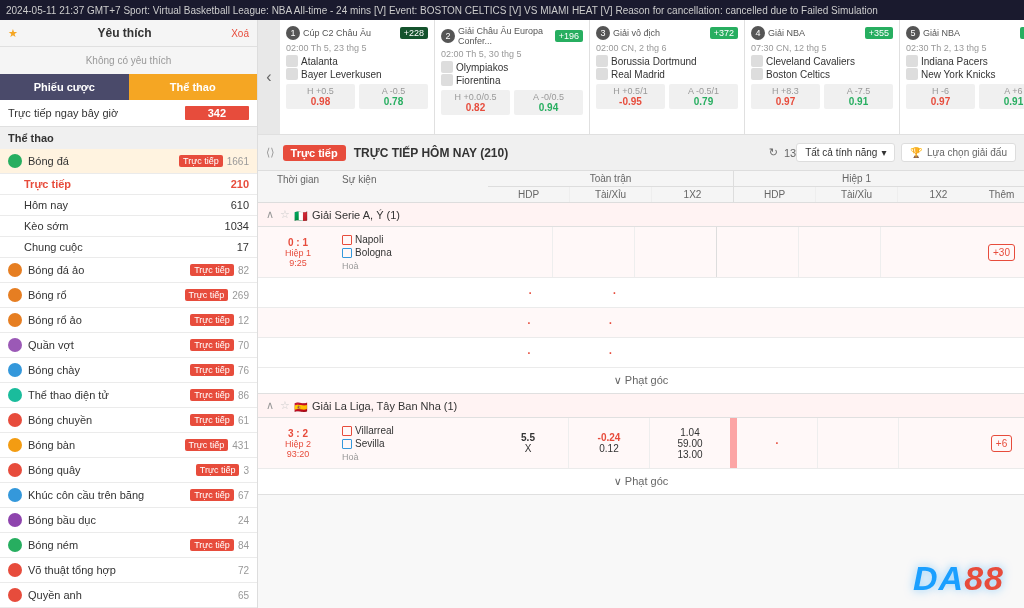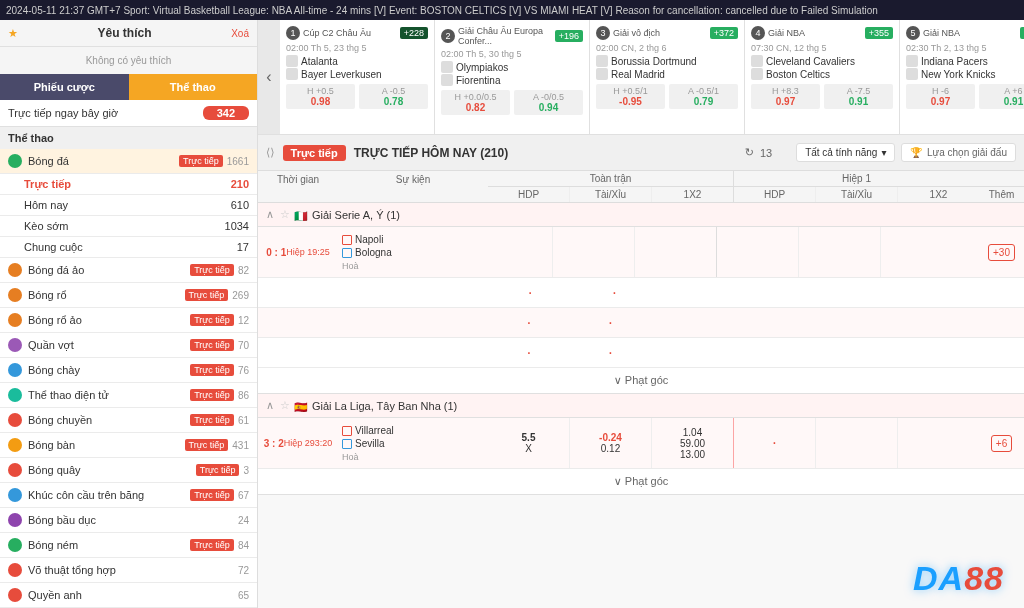--- a/index.html
+++ b/index.html
@@ -16,21 +16,21 @@
     .sidebar-favorites { background: #f5f5f5; padding: 6px 8px; display: flex; justify-content: space-between; align-items: center; border-bottom: 1px solid #e0e0e0; }
     .sidebar-favorites .clear-btn { color: #e74c3c; font-size: 10px; cursor: pointer; }
     .sidebar-no-fav { padding: 8px; color: #999; font-size: 10px; text-align: center; }
     
     .sidebar-tabs { display: flex; }
     .sidebar-tab { flex: 1; padding: 7px 4px; text-align: center; font-size: 11px; font-weight: bold; cursor: pointer; }
     .sidebar-tab.active { background: #f5a623; color: white; }
     .sidebar-tab.inactive { background: #4a4a6a; color: white; }
     
     .sidebar-live-now { display: flex; justify-content: space-between; align-items: center; padding: 6px 8px; background: #fff; border-bottom: 1px solid #e0e0e0; }
-    .sidebar-live-count { background: #e74c3c; color: white; padding: 1px 14px; border-radius: 6px; font-size: 11px; font-weight: bold; }
+    .sidebar-live-count { background: #e74c3c; color: white; padding: 1px 23px; border-radius: 1px; font-size: 11px; font-weight: bold; }
     
     .sidebar-section-title { padding: 5px 8px; font-weight: bold; font-size: 11px; color: #333; background: #f0f0f0; }
     
     .sidebar-item { display: flex; align-items: center; padding: 5px 8px; border-bottom: 1px solid #ebebeb; cursor: pointer; background: white; }
     .sidebar-item .sport-icon { width: 14px; height: 14px; border-radius: 50%; margin-right: 6px; flex-shrink: 0; }
     .sidebar-item .sport-name { flex: 1; font-size: 11px; }
     .sidebar-item .live-tag { background: #e74c3c; color: white; font-size: 9px; padding: 1px 4px; border-radius: 2px; margin-right: 4px; }
     .sidebar-item .count { color: #999; font-size: 10px; }
     
     .sidebar-sub-item { display: flex; justify-content: space-between; padding: 4px 8px 4px 24px; border-bottom: 1px solid #ebebeb; cursor: pointer; background: white; font-size: 11px; }
@@ -69,21 +69,21 @@
     .league-select { display: flex; align-items: center; border: 1px solid #ddd; padding: 3px 8px; border-radius: 3px; background: white; cursor: pointer; font-size: 10px; color: #666; }
     
     .league-row { display: flex; align-items: center; background: #fff3f3; padding: 5px 8px; border-bottom: 1px solid #e0e0e0; }
     .league-row .chevron { color: #999; margin-right: 6px; cursor: pointer; }
     .league-row .star { color: #ccc; margin-right: 4px; cursor: pointer; }
     .league-flag { width: 14px; height: 10px; margin-right: 4px; }
     .league-name { font-size: 11px; color: #333; }
     
     .match-row { display: flex; align-items: stretch; border-bottom: 1px solid #ebebeb; background: white; min-height: 45px; }
     .match-row.alt { background: #fff8f8; }
-    .match-time { width: 80px; text-align: center; padding: 8px 4px; font-size: 10px; color: #e74c3c; display: flex; flex-direction: row; justify-content: center; align-items: center; }
+    .match-time { width: 80px; text-align: center; padding: 8px 4px; font-size: 10px; color: #e74c3c; display: flex; flex-direction: column; justify-content: center; align-items: center; }
     .match-event { width: 150px; padding: 6px 4px; display: flex; flex-direction: column; justify-content: center; }
     .match-team { font-size: 10px; color: #333; display: flex; align-items: center; gap: 3px; padding: 1px 0; }
     .match-team .team-sq { width: 10px; height: 10px; border: 1px solid #e74c3c; border-radius: 1px; display: inline-block; }
     .match-team .team-sq.blue { border-color: #3498db; }
     .match-draw { font-size: 9px; color: #999; margin-top: 2px; }
     .more-tag { border: 1px solid #e74c3c; color: #e74c3c; font-size: 10px; padding: 2px 4px; border-radius: 3px; cursor: pointer; }
     
     .phot-goc { text-align: center; padding: 6px; color: #666; font-size: 11px; cursor: pointer; border-bottom: 1px solid #e0e0e0; background: white; }
     
     
@@ -387,34 +387,34 @@
     <div class="live-section">
 
       <div class="live-header">
         <span class="expand-btn">⟨⟩</span>
         <span class="live-badge-red">Trực tiếp</span>
         <span class="live-title">
           <span>TRỰC TIẾP HÔM NAY</span>
           <span> (</span><span>210</span><span>)</span>
         </span>
         <span class="refresh-icon">↻</span>
-        <span style="color:#666;font-size:11px;margin-right:24px;">13</span>
+        <span style="color:#666;font-size:11px;margin-right:0;">13</span>
         <div class="filter-dropdown">
           <span>Tất cả tính năng</span>
           <span style="margin-left:4px;">▾</span>
         </div>
         <div class="league-select">
           <span style="margin-right:4px;">🏆</span>
           <span>Lựa chọn giải đấu</span>
         </div>
       </div>
 
       <div style="display:flex; background:#f5f5f5; border-bottom:1px solid #ddd;">
         <div style="width:80px; padding:3px 4px; font-size:10px; color:#666; text-align:center;">Thời gian</div>
-        <div style="width:150px; padding:3px 4px; font-size:10px; color:#666;text-align:center;">Sự kiện</div>
+        <div style="width:150px; padding:3px 4px; font-size:10px; color:#666;">Sự kiện</div>
         <div style="flex:1; display:flex; flex-direction:column;">
           <div style="display:flex; border-bottom:1px solid #ddd;">
             <div style="flex:3; text-align:center; border-right:1px solid #ddd; font-size:10px; color:#666; padding:2px;">Toàn trận</div>
             <div style="flex:3; text-align:center; font-size:10px; color:#666; padding:2px;">Hiệp 1</div>
             <div style="width:45px;"></div>
           </div>
           <div style="display:flex;">
             <div style="flex:1; text-align:center; font-size:10px; color:#666; padding:2px; border-right:1px solid #eee;">HDP</div>
             <div style="flex:1; text-align:center; font-size:10px; color:#666; padding:2px; border-right:1px solid #eee;">Tài/Xỉu</div>
             <div style="flex:1; text-align:center; font-size:10px; color:#666; padding:2px; border-right:1px solid #ddd;">1X2</div>
@@ -538,21 +538,21 @@
         </div>
         <div style="flex:1;display:flex;">
           <div style="flex:1;display:flex;flex-direction:column;align-items:center;justify-content:center;border-right:1px solid #eee;">
             <div style="font-size:10px;color:#333;font-weight:bold;">5.5</div>
             <div style="font-size:10px;color:#333;">X</div>
           </div>
           <div style="flex:1;display:flex;flex-direction:column;align-items:center;justify-content:center;border-right:1px solid #eee;">
             <div style="font-size:10px;color:#e74c3c;font-weight:bold;">-0.24</div>
             <div style="font-size:10px;color:#333;">0.12</div>
           </div>
-          <div style="flex:1;display:flex;flex-direction:column;align-items:center;justify-content:center;border-right:1px solid #fca5a5;">
+          <div style="flex:1;display:flex;flex-direction:column;align-items:center;justify-content:center;border-right:7px solid #fca5a5;">
             <div style="font-size:10px;color:#333;">1.04</div>
             <div style="font-size:10px;color:#333;">59.00</div>
             <div style="font-size:10px;color:#333;">13.00</div>
           </div>
           <div style="flex:1;display:flex;align-items:center;justify-content:center;border-right:1px solid #eee;">
             <div style="font-size:16px;color:#e74c3c;">·</div>
           </div>
           <div style="flex:1;display:flex;align-items:center;justify-content:center;border-right:1px solid #eee;"></div>
           <div style="flex:1;display:flex;align-items:center;justify-content:center;"></div>
           <div style="width:45px;display:flex;align-items:center;justify-content:center;">

